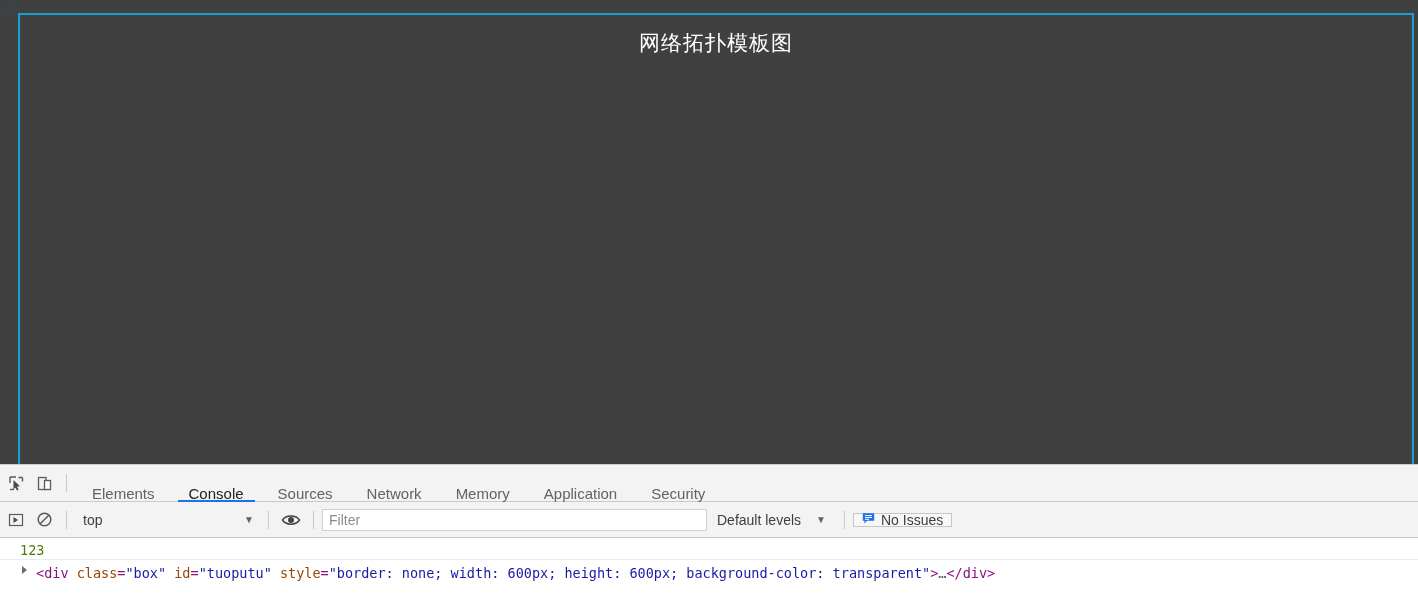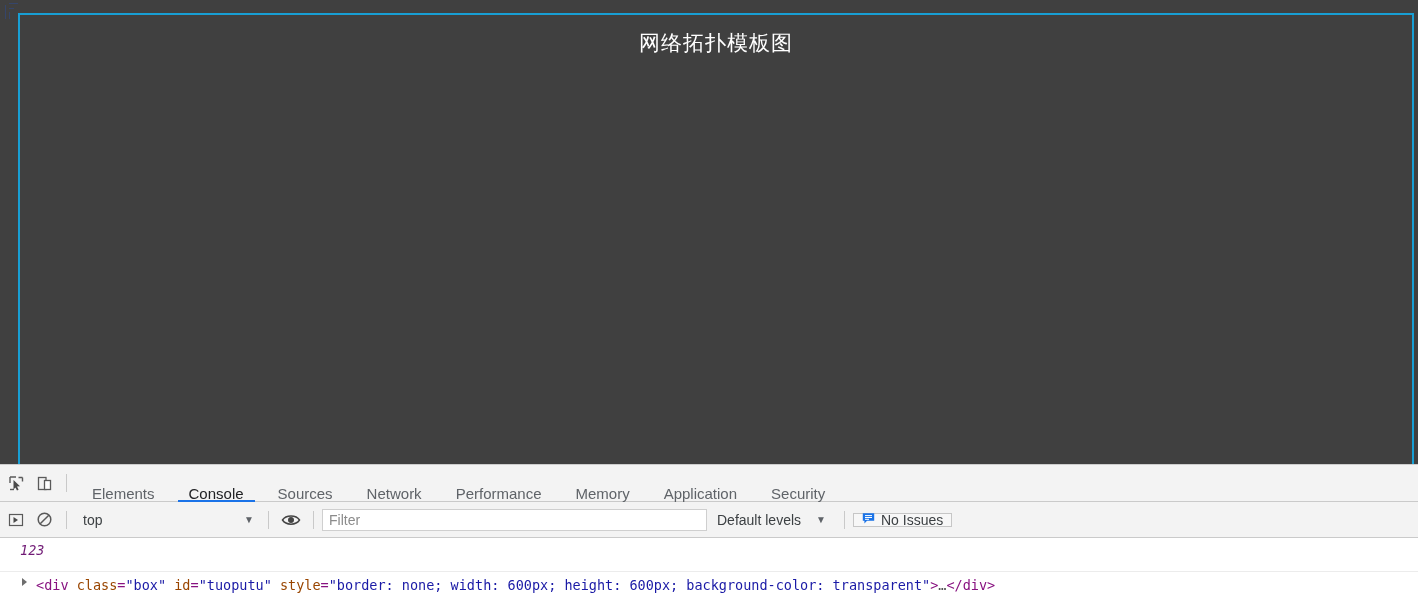--- a/index.html
+++ b/index.html
@@ -183,21 +183,21 @@
     height: 55px;
   }
   .console-row {
     padding: 4px 8px 3px 20px;
     font-family: "DejaVu Sans Mono", monospace;
     font-size: 13.5px;
     line-height: 18px;
     border-bottom: 1px solid #ececec;
     white-space: nowrap;
   }
-  .console-row.num { color: #701a75; padding-top: 3px; padding-bottom: 12px; font-style: italic; }
+  .console-row.num { color: #4d7c0f; padding-top: 3px; padding-bottom: 0; }
   .console-row.markup { position: relative; padding-left: 36px; border-bottom: none; }
   .arrow {
     position: absolute;
     left: 22px; top: 6px;
     width: 0; height: 0;
     border-left: 5px solid #6e6e6e;
     border-top: 4px solid transparent;
     border-bottom: 4px solid transparent;
   }
   .tok-tag   { color: #881280; }
@@ -249,23 +249,20 @@
           <span>Elements</span>
         </div>
         <div class="tab active">
           <span>Console</span>
         </div>
         <div class="tab">
           <span>Sources</span>
         </div>
         <div class="tab">
           <span>Network</span>
-        </div>
-        <div class="tab">
-          <span>Performance</span>
         </div>
         <div class="tab">
           <span>Memory</span>
         </div>
         <div class="tab">
           <span>Application</span>
         </div>
         <div class="tab">
           <span>Security</span>
         </div>

